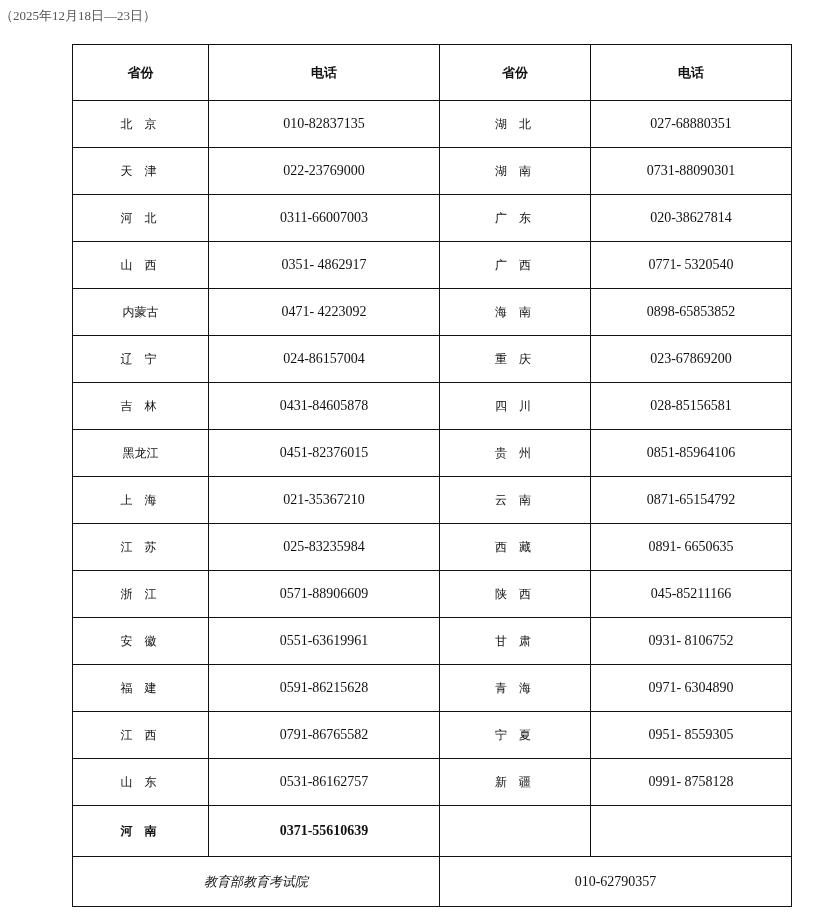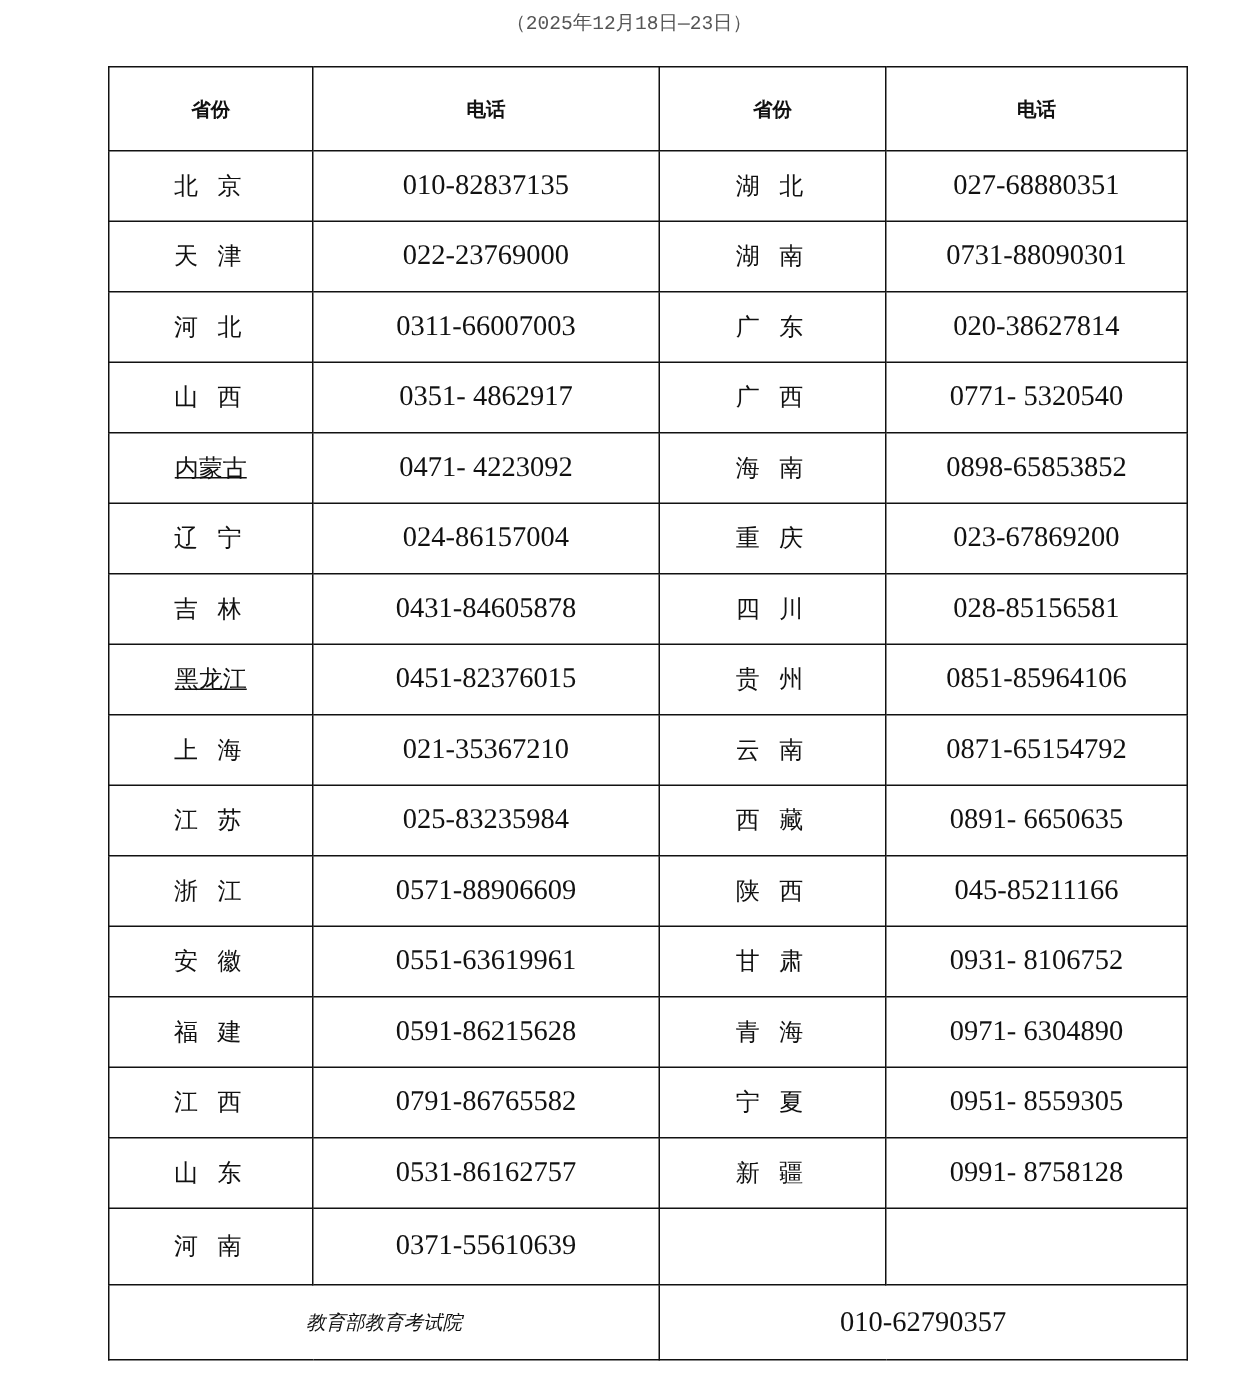--- a/index.html
+++ b/index.html
@@ -1,37 +1,37 @@
 <!DOCTYPE html>
 <html><head>
   <meta charset="utf-8">
   <style>
     html, body { margin: 0; padding: 0; background: #ffffff; }
     body { width: 839px; height: 922px; position: relative; overflow: hidden; }
     .subtitle {
-      position: absolute; top: 6px; left: 0; width: 839px; text-align: center;
-      font-family: Liberation Mono, monospace; font-size: 13px; color: #555555;
+      position: absolute; top: 6px; left: 0; width: 839px; 
+      font-family: Liberation Serif, serif; font-size: 13px; color: #555555;
       line-height: 20px;
     }
     table.contacts {
       position: absolute; left: 72px; top: 44px;
       border-collapse: collapse; table-layout: fixed; width: 719px; border-radius: 16px;
     }
     table.contacts td, table.contacts th {
       border: 1.5px solid #111111; text-align: center; vertical-align: middle;
       padding: 0; color: #111111;
     }
     table.contacts th {
       height: 55px; font-family: "DejaVu Sans", sans-serif; font-weight: bold; font-size: 13px;
     }
     table.contacts td { height: 46px; }
-    td.prov { font-family: "DejaVu Sans", sans-serif; font-size: 16px; letter-spacing: 4px; margin-left: 44px; }
-    td.prov.three { letter-spacing: 0; text-decoration: underline; }
-    td.phone { font-family: "Liberation Serif", serif; font-size: 19px; }
-    tr.last-row td { height: 50px; }
+    td.prov { font-family: "DejaVu Sans", sans-serif; font-size: 12px; letter-spacing: 4px; margin-left: 44px; }
+    td.prov.three { letter-spacing: 0; }
+    td.phone { font-family: "Liberation Serif", serif; font-size: 14px; }
+    tr.last-row td { height: 50px; font-weight: bold; }
     tr.footer-row td { height: 49px; }
     td.org { font-family: "DejaVu Sans", sans-serif; font-size: 13px; letter-spacing: 0; font-style: italic; }
   </style>
 </head>
 <body>
 
 <div class="subtitle">（2025年12月18日—23日）</div>
 
 <table class="contacts">
   <colgroup>

